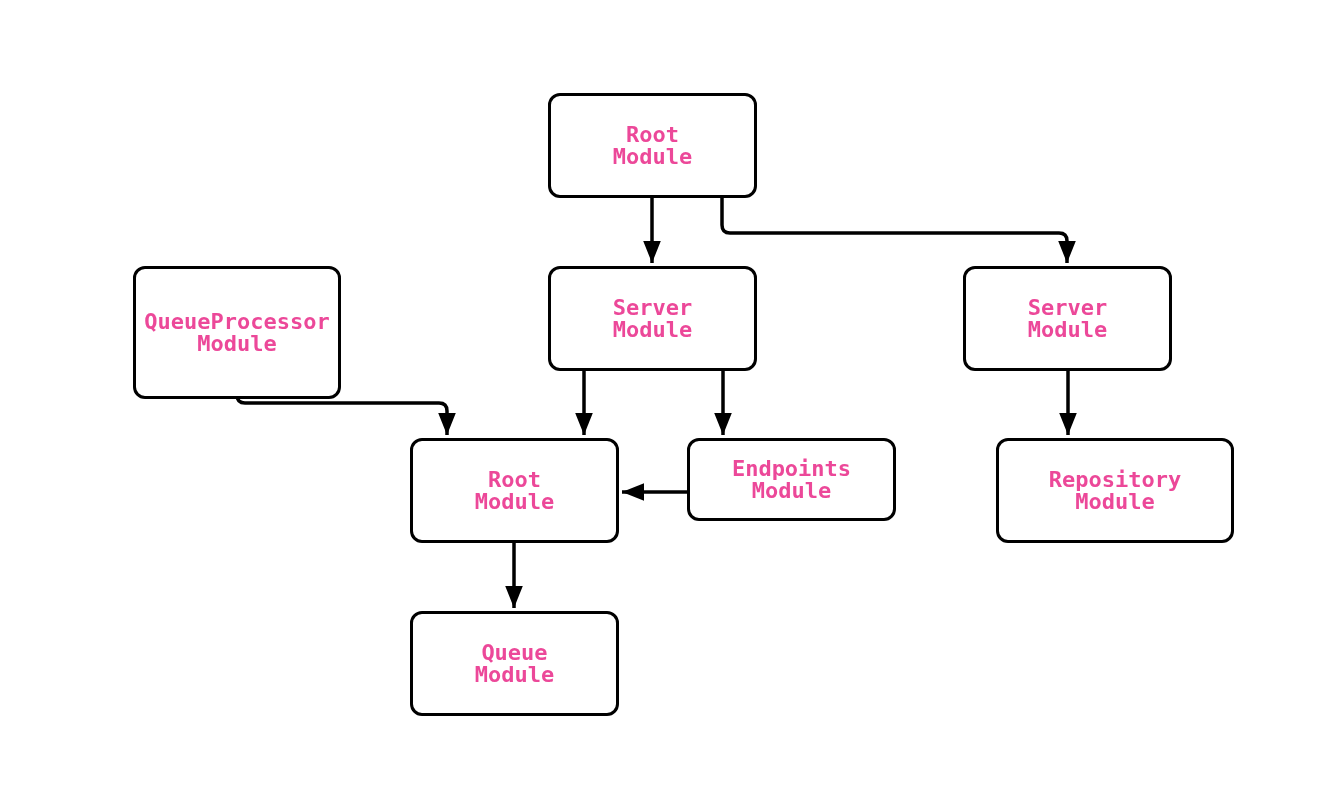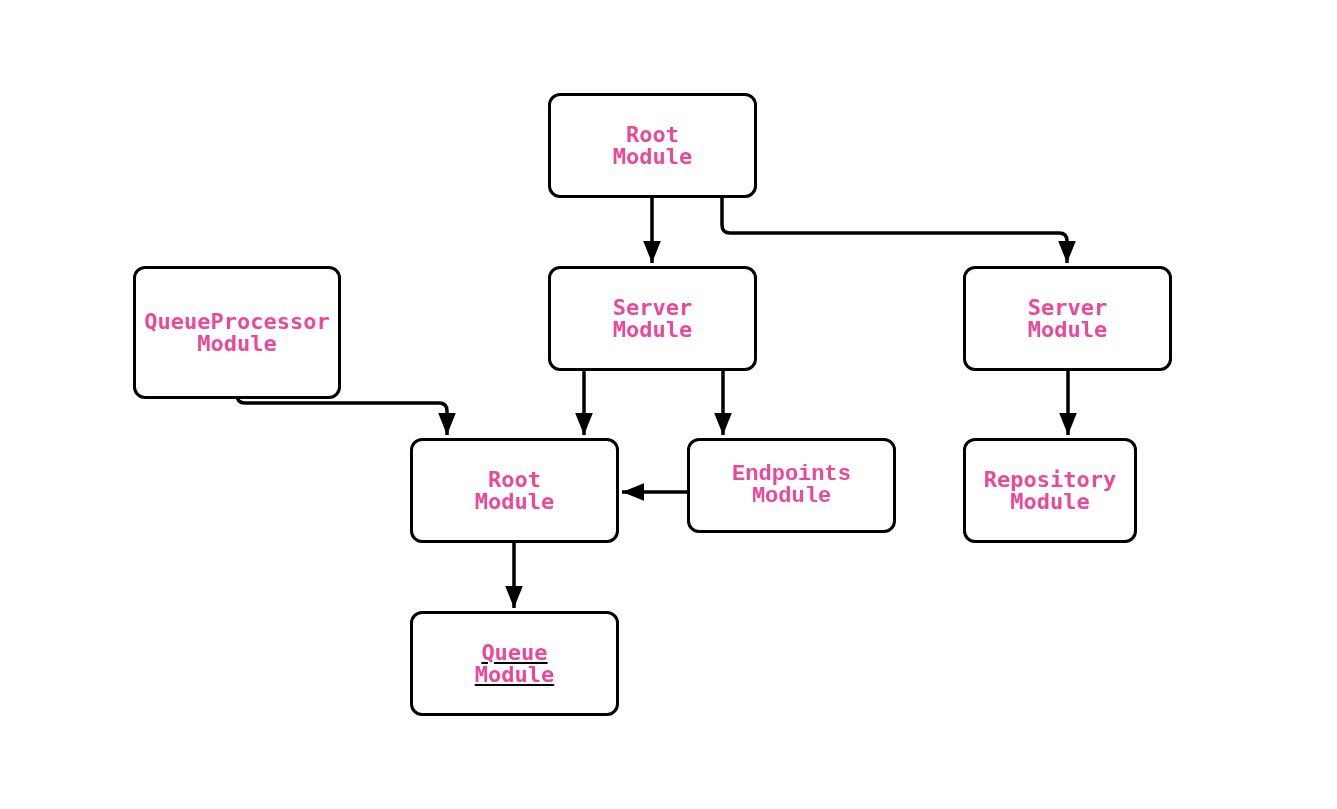--- a/index.html
+++ b/index.html
@@ -78,26 +78,26 @@
         <div class="node-label-line">Module</div>
       </div>
       <div class="node" style="left: 963px; top: 266px; width: 209px; height: 105px; border-color: rgb(0, 0, 0);">
         <div class="node-label-line">Server</div>
         <div class="node-label-line">Module</div>
       </div>
       <div class="node" style="left: 410px; top: 438px; width: 209px; height: 105px; border-color: rgb(0, 0, 0);">
         <div class="node-label-line">Root</div>
         <div class="node-label-line">Module</div>
       </div>
-      <div class="node" style="left: 687px; top: 438px; width: 209px; height: 95px; border-color: rgb(0, 0, 0); font-family: Liberation Mono, monospace;">
+      <div class="node" style="left: 687px; top: 438px; width: 209px; height: 83px; border-color: rgb(0, 0, 0);">
         <div class="node-label-line">Endpoints</div>
         <div class="node-label-line">Module</div>
       </div>
-      <div class="node" style="left: 963px; top: 438px; width: 174px; height: 105px; border-color: rgb(0, 0, 0);">
+      <div class="node" style="left: 996px; top: 438px; width: 238px; height: 105px; border-color: rgb(0, 0, 0);">
         <div class="node-label-line">Repository</div>
         <div class="node-label-line">Module</div>
       </div>
-      <div class="node" style="left: 410px; top: 611px; width: 209px; height: 105px; border-color: rgb(0, 0, 0); text-decoration: underline;">
+      <div class="node" style="left: 410px; top: 611px; width: 209px; height: 105px; border-color: rgb(0, 0, 0);">
         <div class="node-label-line">Queue</div>
         <div class="node-label-line">Module</div>
       </div>
     </div>
 </div>
 
 </body></html>

